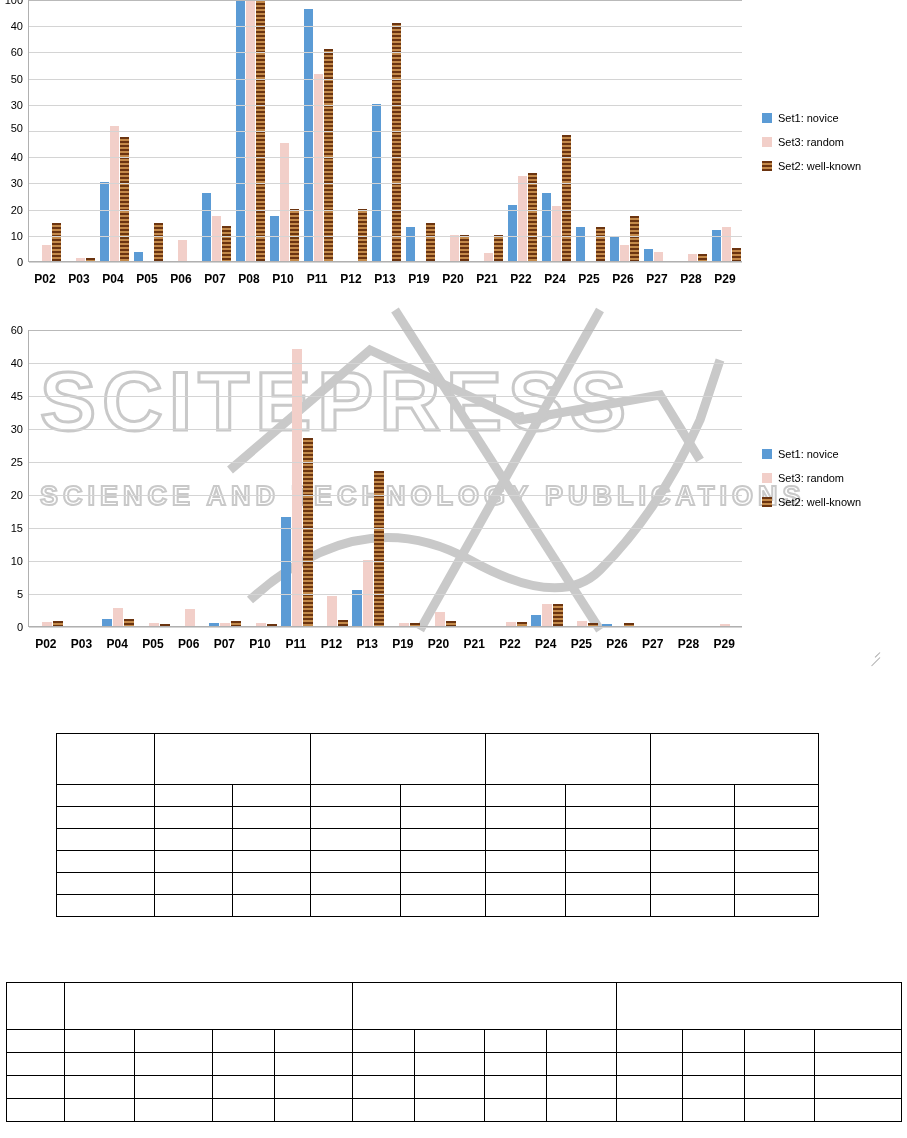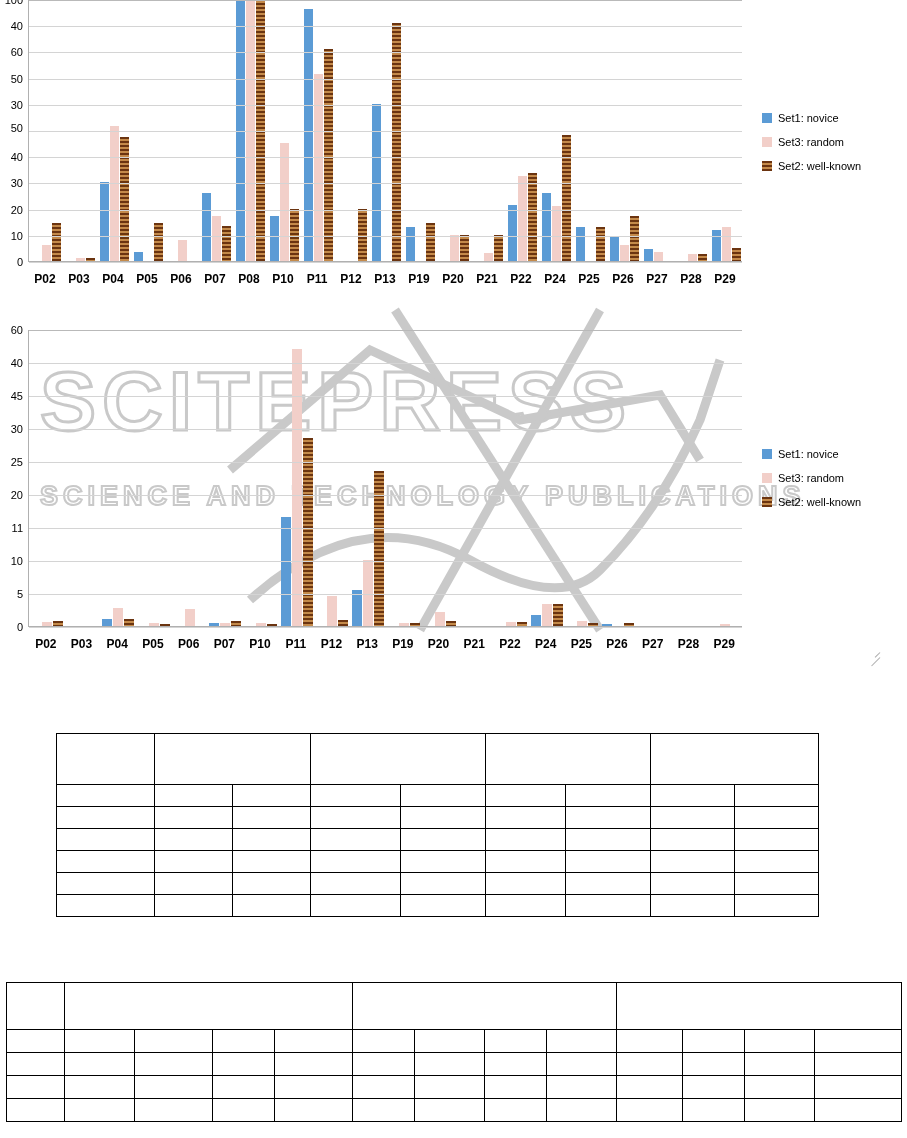--- a/index.html
+++ b/index.html
@@ -341,21 +341,21 @@
     </div>
   </div>
 </div>
 
 <div class="chart-block" id="chart2" style="left:0px; top:330px; width:907px; height:340px;">
   <div class="plot-wrap" style="position:absolute; left:0; top:0; width:760px; height:300px;">
     <div class="y-axis-labels">
         <div class="y-tick-label" style="top: 297px;">0</div>
         <div class="y-tick-label" style="top: 264px;">5</div>
         <div class="y-tick-label" style="top: 231px;">10</div>
-        <div class="y-tick-label" style="top: 198px;">11</div>
+        <div class="y-tick-label" style="top: 198px;">15</div>
         <div class="y-tick-label" style="top: 165px;">20</div>
         <div class="y-tick-label" style="top: 132px;">25</div>
         <div class="y-tick-label" style="top: 99px;">30</div>
         <div class="y-tick-label" style="top: 66px;">45</div>
         <div class="y-tick-label" style="top: 33px;">40</div>
         <div class="y-tick-label" style="top: 0px;">60</div>
       </div>
     <div class="plot-area" style="left: 28px; right: 18px; height: 297px;">
       <div class="bars-layer">
           <div class="group" style="left: 0px; width: 35.7px;">

